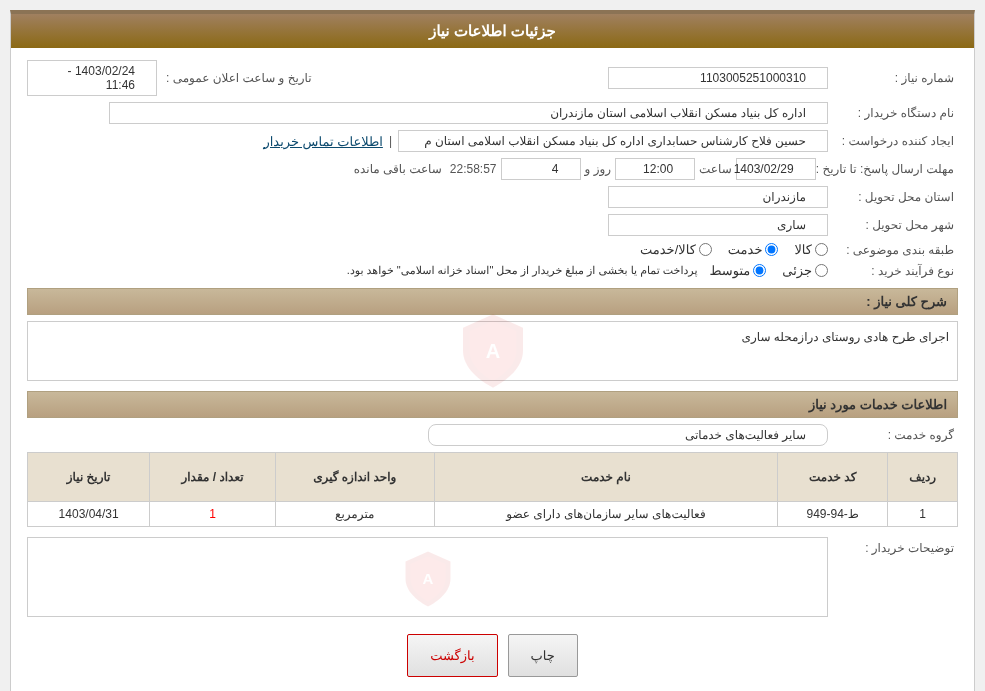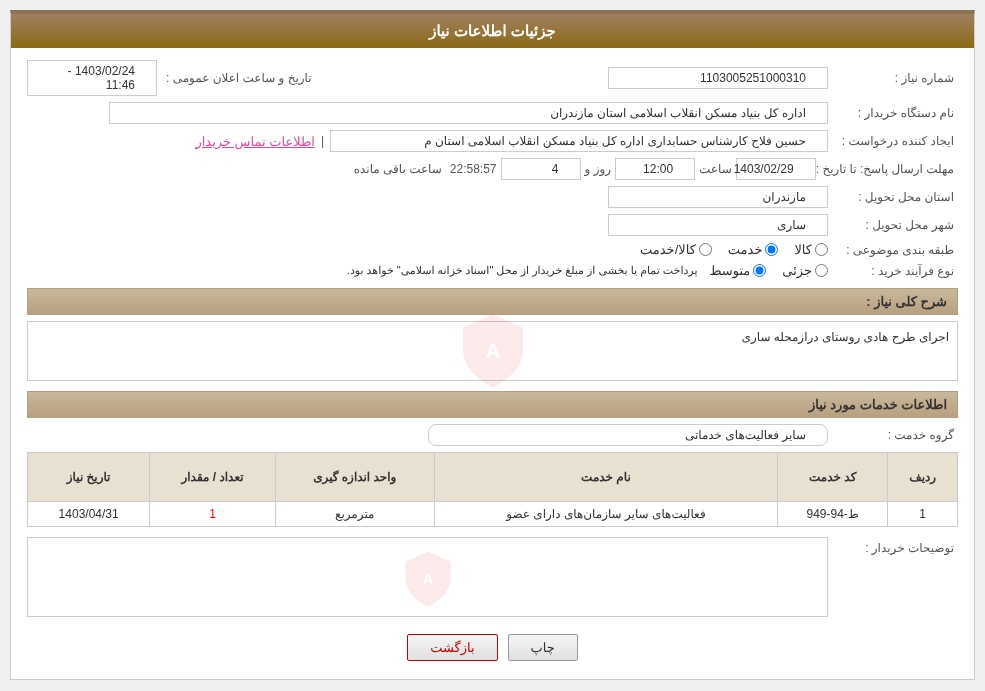--- a/index.html
+++ b/index.html
@@ -123,41 +123,41 @@
     
     
     .btn-row {
       display: flex;
       justify-content: center;
       gap: 10px;
       margin-top: 14px;
       margin-bottom: 6px;
     }
     .btn {
-      padding: 5px 22px;
+      padding: 13px 22px;
       font-size: 13px;
       font-family: Tahoma, Arial, sans-serif;
       border: 1px solid #999;
       cursor: pointer;
       border-radius: 2px;
     }
     .btn-print {
       background: linear-gradient(to bottom, #f5f5f5, #e0e0e0);
       color: #333;
     }
     .btn-back {
       background: linear-gradient(to bottom, #f5f5f5, #e0e0e0);
       color: #333;
       border-color: #cc0000;
       color: #cc0000;
     }
     
     
     .link-text {
-      color: #ec4899;
+      color: #0c4a6e;
       text-decoration: underline;
       cursor: pointer;
     }
     
     
     .watermark-area {
       position: relative;
     }
     
     .shield-watermark {
@@ -202,21 +202,21 @@
         <span class="value-box small">1403/02/24 - 11:46</span>
       </div>
 
       <div class="info-row">
         <span class="label">نام دستگاه خریدار :</span>
         <span class="value-box" style="width:719px;">اداره کل بنیاد مسکن انقلاب اسلامی استان مازندران</span>
       </div>
 
       <div class="info-row">
         <span class="label">ایجاد کننده درخواست :</span>
-        <span class="value-box" style="width:498px;">حسین فلاح کارشناس حسابداری اداره کل بنیاد مسکن انقلاب اسلامی استان م</span>
+        <span class="value-box" style="width:430px;">حسین فلاح کارشناس حسابداری اداره کل بنیاد مسکن انقلاب اسلامی استان م</span>
         <span style="margin-right:6px; margin-left:6px; color:#555; font-size:12px;">|</span>
         <span class="link-text">اطلاعات تماس خریدار</span>
       </div>
 
       <div class="info-row">
         <span class="label">مهلت ارسال پاسخ: تا تاریخ :</span>
         <span class="value-box xsmall">1403/02/29</span>
         <span class="inline-label" style="margin:0 4px;">ساعت</span>
         <span class="value-box xsmall">12:00</span>
         <span class="inline-label" style="margin:0 4px;">روز و</span>

